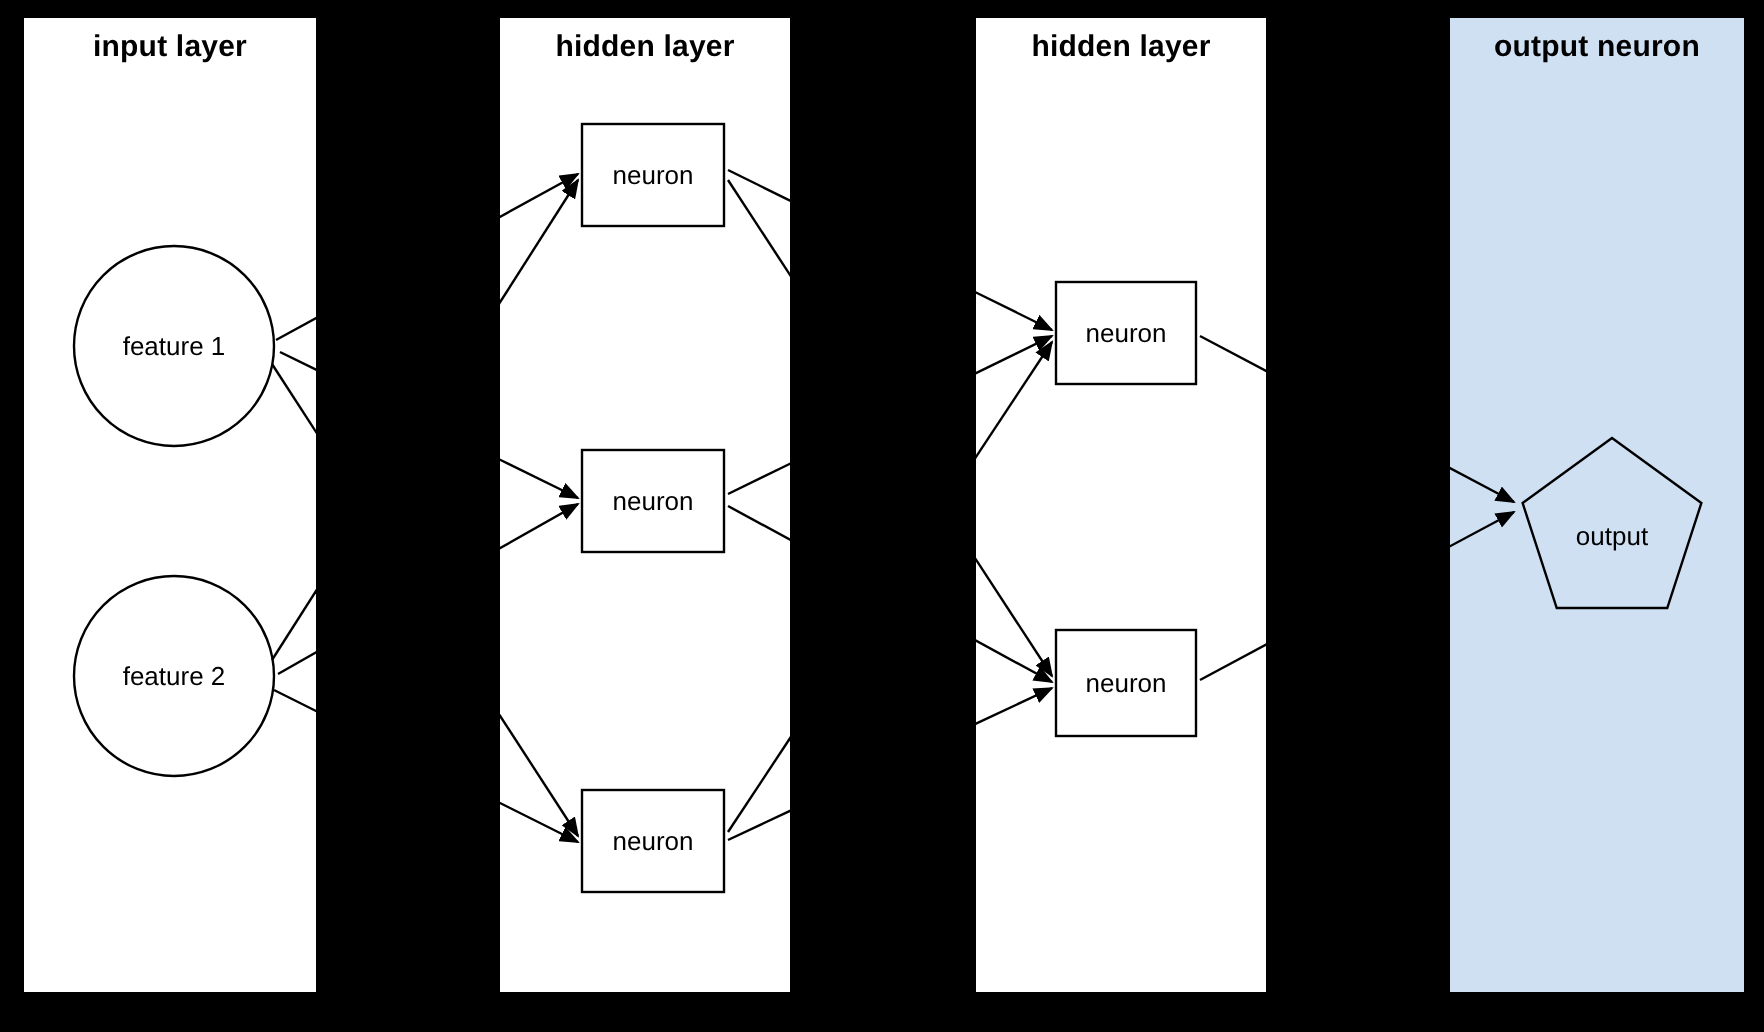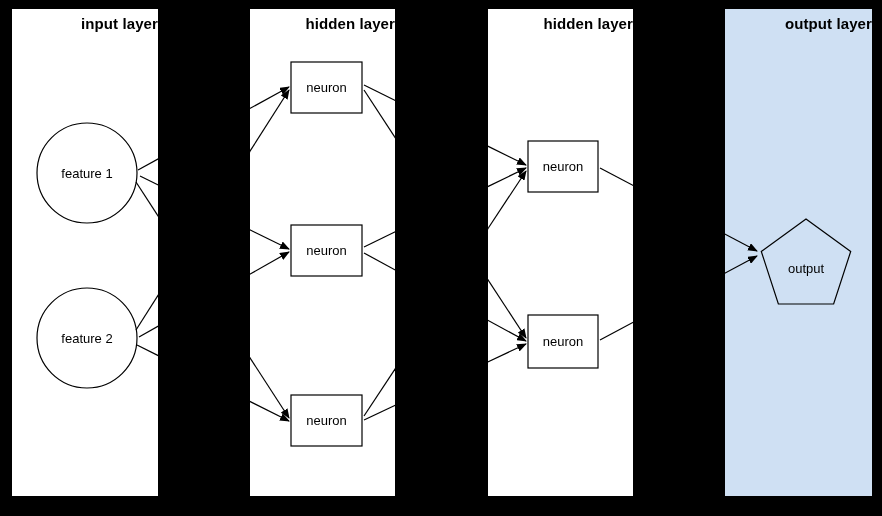--- a/index.html
+++ b/index.html
@@ -26,21 +26,21 @@
     overflow: hidden;
     box-sizing: border-box;
   }
   .panel-bg-white { background: #ffffff; }
   .panel-bg-blue  { background: #cfe0f3; }
 
   .panel-title {
     position: absolute;
     left: 0;
     width: 100%;
-    text-align: right;
+    text-align: center;
     font-weight: bold;
     font-size: 15px;
     color: #000000;
     letter-spacing: 0.1px;
   }
   .layer-svg {
     position: absolute;
     left: 0;
     top: 0;
     pointer-events: none;
@@ -145,21 +145,21 @@
         <line x1="364" y1="420" x2="526" y2="344" class="edge" marker-end="url(#ah-hidden-layer-2)"></line>
         <line x1="600" y1="168" x2="757" y2="251" class="edge" marker-end="url(#ah-hidden-layer-2)"></line>
         <line x1="600" y1="340" x2="757" y2="256" class="edge" marker-end="url(#ah-hidden-layer-2)"></line>
         <rect x="528" y="141" width="70" height="51" class="shape-stroke" fill="#ffffff"></rect>
         <text x="563" y="166.5" class="node-label" text-anchor="middle" dominant-baseline="central">neuron</text>
         <rect x="528" y="315" width="70" height="53" class="shape-stroke" fill="#ffffff"></rect>
         <text x="563" y="341.5" class="node-label" text-anchor="middle" dominant-baseline="central">neuron</text>
       </svg>
     </div>
     <div class="panel panel-bg-blue" style="left: 725px; top: 9px; width: 147px; height: 487px;">
-      <div class="panel-title" style="top: 6px;">output layer</div>
+      <div class="panel-title" style="top: 6px;">output neuron</div>
       <svg class="layer-svg" width="882" height="516" viewBox="0 0 882 516" style="left: -725px; top: -9px;">
         <defs>
           <marker id="ah-output-layer" markerWidth="10" markerHeight="8" refX="9" refY="4" orient="auto" markerUnits="userSpaceOnUse">
             <path d="M0,0 L10,4 L0,8 z" fill="#000000"></path>
           </marker>
         </defs>
         <line x1="138" y1="170" x2="289" y2="87" class="edge" marker-end="url(#ah-output-layer)"></line>
         <line x1="140" y1="176" x2="289" y2="249" class="edge" marker-end="url(#ah-output-layer)"></line>
         <line x1="136" y1="182" x2="289" y2="418" class="edge" marker-end="url(#ah-output-layer)"></line>
         <line x1="136" y1="330" x2="289" y2="90" class="edge" marker-end="url(#ah-output-layer)"></line>

